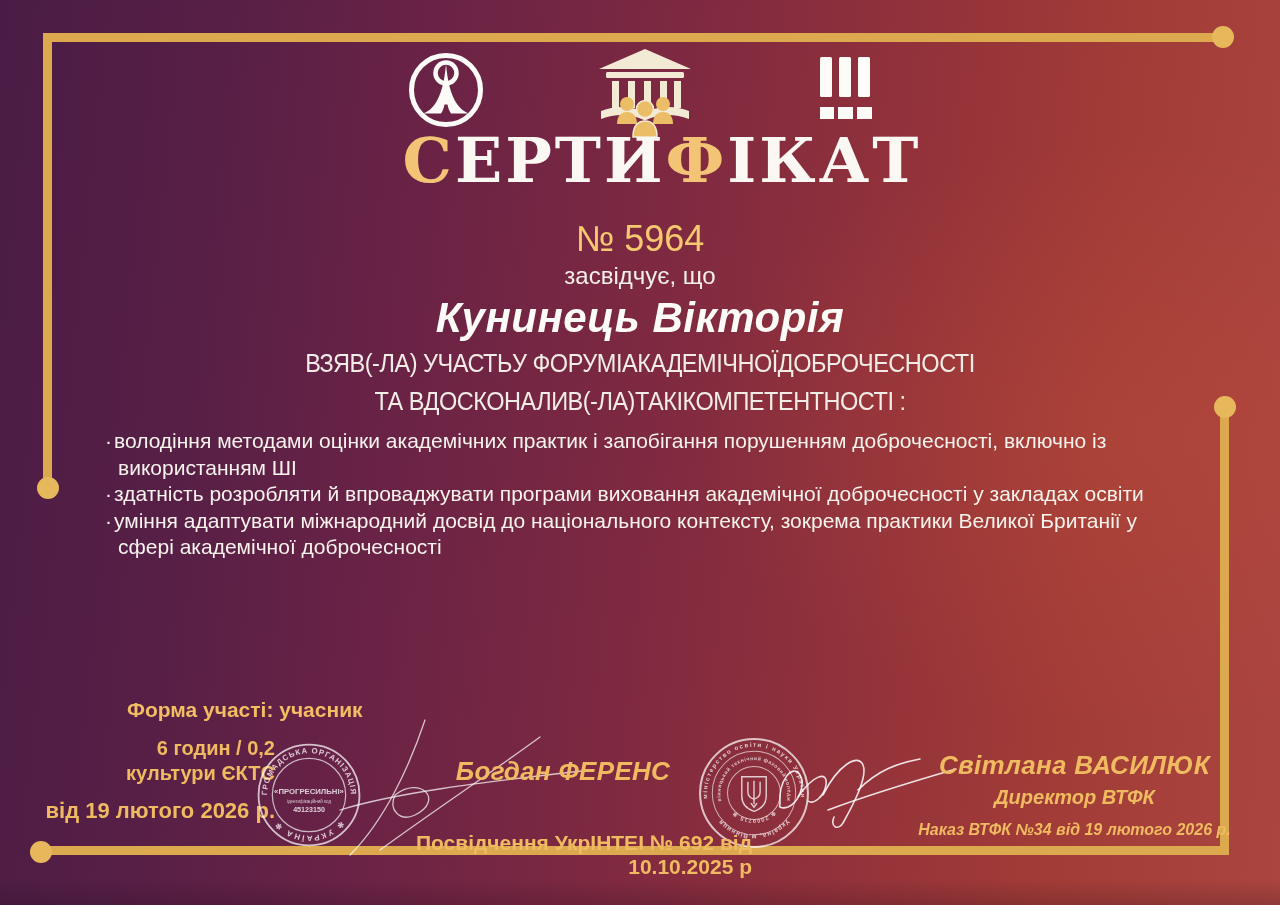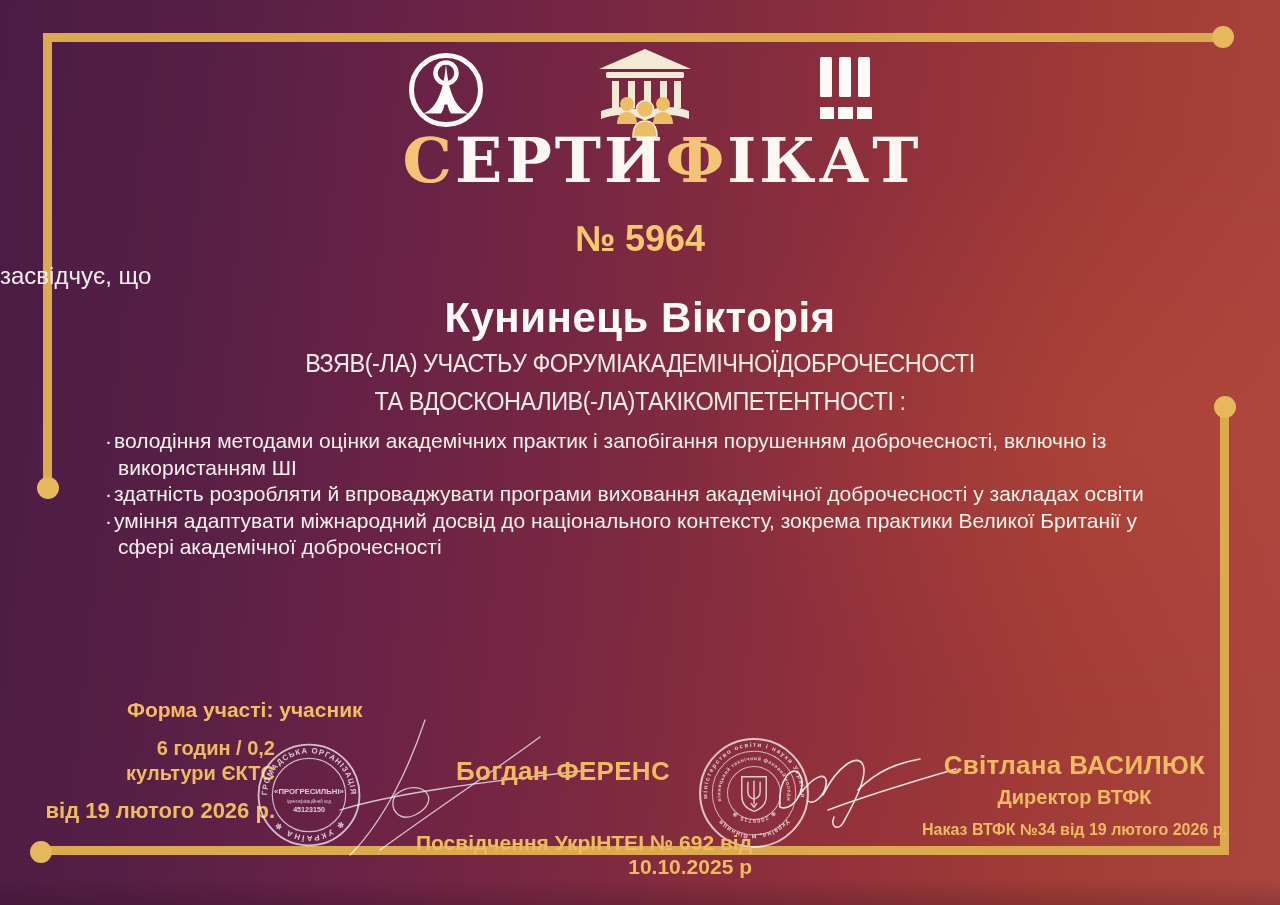--- a/index.html
+++ b/index.html
@@ -29,42 +29,42 @@
   .icon{position:absolute;}
   .i-logo{left:408px;top:52px;width:76px;height:76px;}
   .i-academy{left:596px;top:48px;width:98px;height:90px;}
   .i-bars{left:820px;top:57px;width:52px;height:64px;}
   
   .title{position:absolute;left:0;right:0;top:128px;text-align:center;
     font-family:"DejaVu Serif","Liberation Serif",serif;font-weight:700;
     font-size:62px;letter-spacing:3px;color:#fbf8f3;line-height:1.05;margin-left:44px;}
   .title .gold{color:#f3c476;}
   .cert-no{position:absolute;left:0;right:0;top:218px;text-align:center;
-    font-size:36px;font-weight:700;color:#f6c96f;}
-  .certifies{position:absolute;left:0;right:0;top:262px;text-align:left;
+    font-size:36px;font-weight:400;color:#f6c96f;}
+  .certifies{position:absolute;left:0;right:0;top:262px;text-align:center;
     font-size:24px;color:#f4efe9;}
   .recipient{position:absolute;left:0;right:0;top:294px;text-align:center;
-    font-size:42px;font-weight:700;color:#fdfbf8;letter-spacing:.5px;}
+    font-size:42px;font-weight:700;color:#fdfbf8;letter-spacing:.5px;font-style:italic;}
   .part-line{position:absolute;left:0;right:0;text-align:center;color:#f2ece6;
     font-size:25px;letter-spacing:-.5px;transform:scaleX(.94);}
   .part-1{top:349px;}
   .part-2{top:387px;}
   
   .comp-list{position:absolute;left:98px;top:428px;width:1098px;margin:0;padding:0;
     list-style:none;color:#f7f2ec;font-size:21px;line-height:26.5px;}
   .comp-list li{padding-left:20px;text-indent:-13px;}
   .comp-list .b-dot{display:inline-block;width:9px;text-indent:0;color:#f7f2ec;}
   
   .form-participation{position:absolute;left:127px;top:698px;
     font-size:21px;font-weight:700;color:#f2bd63;}
   .credits{position:absolute;left:33px;top:736px;width:242px;text-align:right;
     color:#f0bb60;font-weight:700;}
   .credits .c1{font-size:20px;line-height:25px;}
   .credits .c-date{margin-top:12px;font-size:22px;}
-  .sig-block{position:absolute;text-align:center;color:#f0bb60;font-weight:700;}
+  .sig-block{position:absolute;text-align:center;color:#f0bb60;font-weight:700;font-style:italic;}
   .sb-left{left:413px;top:756px;width:300px;}
   .sb-right{left:882px;top:750px;width:385px;}
   .sig-name{font-size:26px;letter-spacing:.3px;}
   .sig-role{font-size:20px;margin-top:5px;}
   .sig-order{font-size:16px;margin-top:12px;}
   .reference{position:absolute;left:338px;top:831px;width:414px;text-align:right;
     font-size:21px;font-weight:700;color:#f0bb60;}
   
   .stamp{position:absolute;opacity:.84;}
   .st-ngo{left:256px;top:742px;width:106px;height:106px;}

